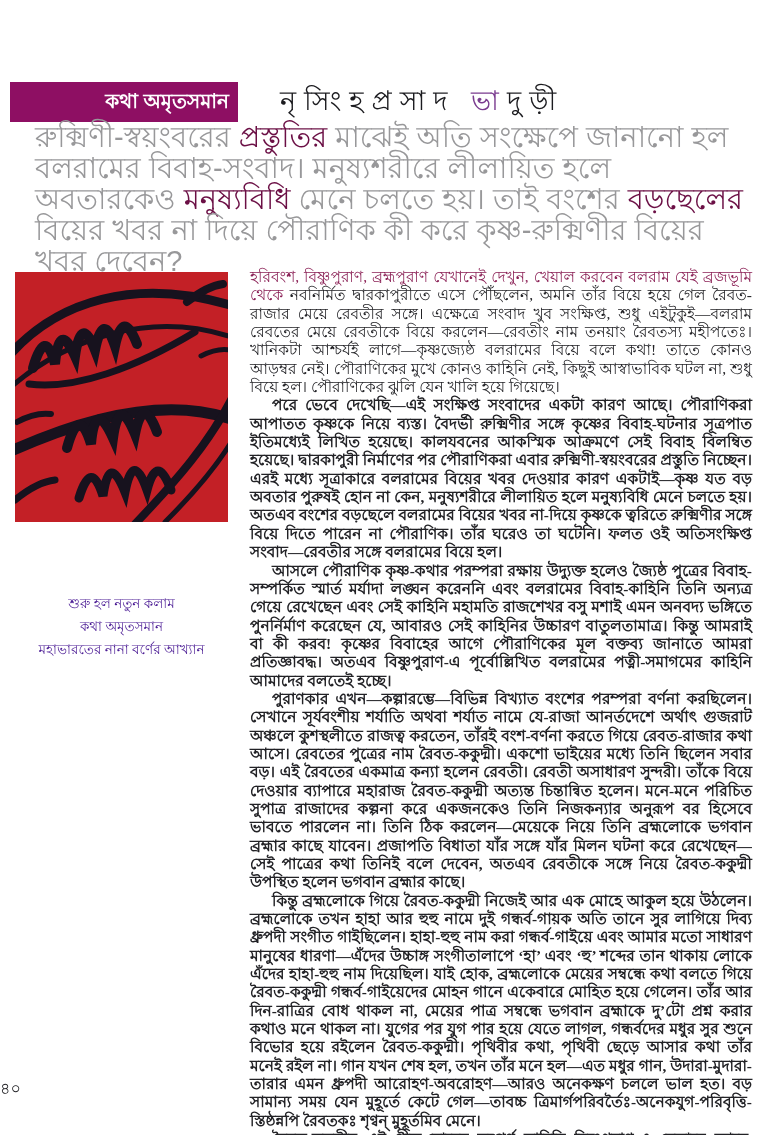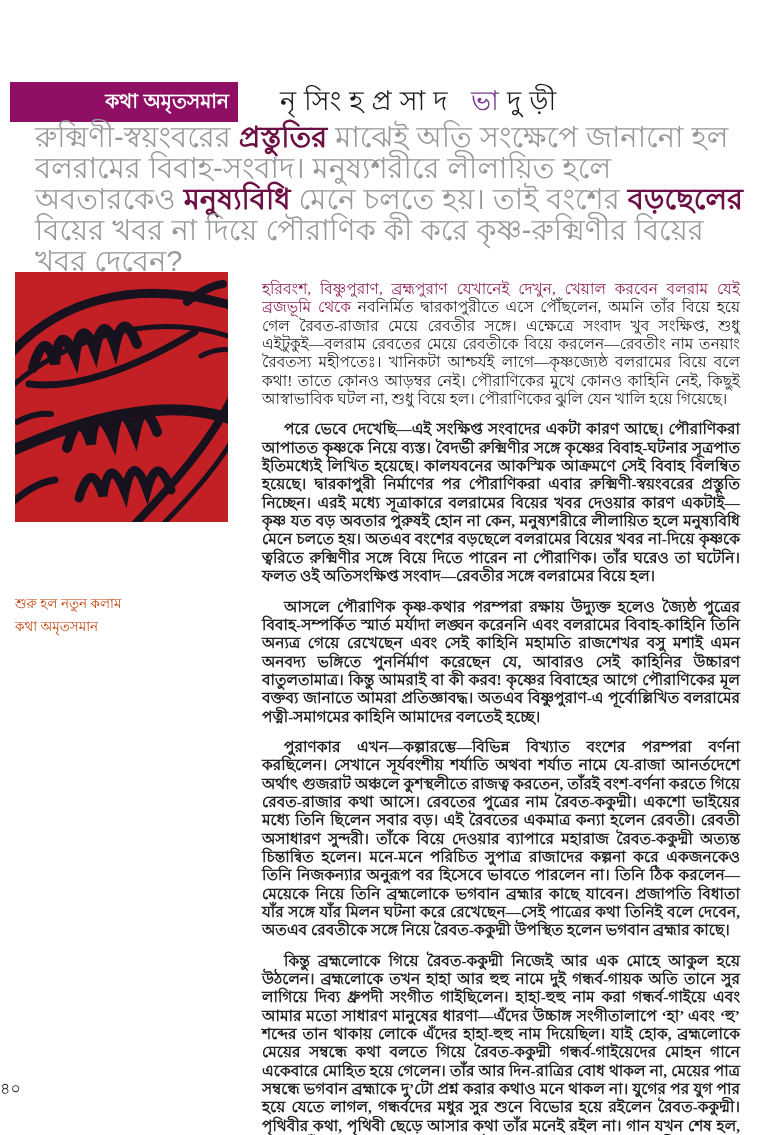--- a/index.html
+++ b/index.html
@@ -31,40 +31,40 @@
     margin-left:28px;
   }
   .author .accent{color:#7a3b8f;}
 
   
   .standfirst{
     position:absolute;left:35px;top:122px;width:716px;
     font-size:29px;line-height:31px;color:var(--deck-color,#98989A);
     font-family:"Liberation Sans","DejaVu Sans",sans-serif;
   }
-  .standfirst .hl{color:var(--deck-hl,#6B0F45);font-weight:bold;text-align:center;}
+  .standfirst .hl{color:var(--deck-hl,#6B0F45);font-weight:normal;text-align:center;}
 
   
   .artwork{
     position:absolute;left:15px;top:272px;width:213px;height:250px;
     background:var(--art-bg,#C32026);
   }
   .artwork svg{display:block;width:100%;height:100%;}
   .caption{
     position:absolute;left:15px;top:592px;width:213px;
-    text-align:left;font-size:13.5px;line-height:23px;color:#c2410c;
+    text-align:center;font-size:13.5px;line-height:23px;color:#4c1d95;
   }
 
   
   .article{
     position:absolute;left:250px;top:268px;width:502px;
     font-size:15.4px;line-height:18.35px;color:#222226;
     text-align:justify;
   }
-  .article p{margin:12px;padding:0;}
+  .article p{margin:0;padding:0;}
   .article p.indent{text-indent:22px;font-weight:bold;}
   .article .lead{color:var(--lead-color,#8B2156);}
 
   
   .page-num{
     position:absolute;left:0;top:1076px;width:770px;
     text-align:left;font-size:16px;color:#222226;
   }
 </style>
 </head>
@@ -99,20 +99,21 @@
         <path d="M 172 30 q 20 -16 36 -18" stroke-width="8"></path>
         <path d="M 186 84 q 16 -8 28 -6" stroke-width="5"></path>
         <path d="M 0 228 q 22 -18 40 -20" stroke-width="7"></path>
       </g>
     </svg>
   </div>
 
   <div class="caption">
       <div>শুরু হল নতুন কলাম</div>
       <div>কথা অমৃতসমান</div>
+      <div>মহাভারতের নানা বর্ণের আখ্যান</div>
     </div>
 
   <div class="article">
       <p><span class="lead">হরিবংশ, বিষ্ণুপুরাণ, ব্রহ্মপুরাণ যেখানেই দেখুন, খেয়াল করবেন বলরাম যেই ব্রজভূমি থেকে </span>নবনির্মিত দ্বারকাপুরীতে এসে পৌঁছলেন, অমনি তাঁর বিয়ে হয়ে গেল রৈবত-রাজার মেয়ে রেবতীর সঙ্গে। এক্ষেত্রে সংবাদ খুব সংক্ষিপ্ত, শুধু এইটুকুই—বলরাম রেবতের মেয়ে রেবতীকে বিয়ে করলেন—রেবতীং নাম তনয়াং রৈবতস্য মহীপতেঃ। খানিকটা আশ্চর্যই লাগে—কৃষ্ণজ্যেষ্ঠ বলরামের বিয়ে বলে কথা! তাতে কোনও আড়ম্বর নেই। পৌরাণিকের মুখে কোনও কাহিনি নেই, কিছুই আস্বাভাবিক ঘটল না, শুধু বিয়ে হল। পৌরাণিকের ঝুলি যেন খালি হয়ে গিয়েছে।</p>
       <p class="indent">পরে ভেবে দেখেছি—এই সংক্ষিপ্ত সংবাদের একটা কারণ আছে। পৌরাণিকরা আপাতত কৃষ্ণকে নিয়ে ব্যস্ত। বৈদর্ভী রুক্মিণীর সঙ্গে কৃষ্ণের বিবাহ-ঘটনার সূত্রপাত ইতিমধ্যেই লিখিত হয়েছে। কালযবনের আকস্মিক আক্রমণে সেই বিবাহ বিলম্বিত হয়েছে। দ্বারকাপুরী নির্মাণের পর পৌরাণিকরা এবার রুক্মিণী-স্বয়ংবরের প্রস্তুতি নিচ্ছেন। এরই মধ্যে সূত্রাকারে বলরামের বিয়ের খবর দেওয়ার কারণ একটাই—কৃষ্ণ যত বড় অবতার পুরুষই হোন না কেন, মনুষ্যশরীরে লীলায়িত হলে মনুষ্যবিধি মেনে চলতে হয়। অতএব বংশের বড়ছেলে বলরামের বিয়ের খবর না-দিয়ে কৃষ্ণকে ত্বরিতে রুক্মিণীর সঙ্গে বিয়ে দিতে পারেন না পৌরাণিক। তাঁর ঘরেও তা ঘটেনি। ফলত ওই অতিসংক্ষিপ্ত সংবাদ—রেবতীর সঙ্গে বলরামের বিয়ে হল।</p>
       <p class="indent">আসলে পৌরাণিক কৃষ্ণ-কথার পরম্পরা রক্ষায় উদ্যুক্ত হলেও জ্যৈষ্ঠ পুত্রের বিবাহ-সম্পর্কিত স্মার্ত মর্যাদা লঙ্ঘন করেননি এবং বলরামের বিবাহ-কাহিনি তিনি অন্যত্র গেয়ে রেখেছেন এবং সেই কাহিনি মহামতি রাজশেখর বসু মশাই এমন অনবদ্য ভঙ্গিতে পুনর্নির্মাণ করেছেন যে, আবারও সেই কাহিনির উচ্চারণ বাতুলতামাত্র। কিন্তু আমরাই বা কী করব! কৃষ্ণের বিবাহের আগে পৌরাণিকের মূল বক্তব্য জানাতে আমরা প্রতিজ্ঞাবদ্ধ। অতএব বিষ্ণুপুরাণ-এ পূর্বোল্লিখিত বলরামের পত্নী-সমাগমের কাহিনি আমাদের বলতেই হচ্ছে।</p>
       <p class="indent">পুরাণকার এখন—কল্পারম্ভে—বিভিন্ন বিখ্যাত বংশের পরম্পরা বর্ণনা করছিলেন। সেখানে সূর্যবংশীয় শর্যাতি অথবা শর্যাত নামে যে-রাজা আনর্তদেশে অর্থাৎ গুজরাট অঞ্চলে কুশস্থলীতে রাজত্ব করতেন, তাঁরই বংশ-বর্ণনা করতে গিয়ে রেবত-রাজার কথা আসে। রেবতের পুত্রের নাম রৈবত-ককুদ্মী। একশো ভাইয়ের মধ্যে তিনি ছিলেন সবার বড়। এই রৈবতের একমাত্র কন্যা হলেন রেবতী। রেবতী অসাধারণ সুন্দরী। তাঁকে বিয়ে দেওয়ার ব্যাপারে মহারাজ রৈবত-ককুদ্মী অত্যন্ত চিন্তান্বিত হলেন। মনে-মনে পরিচিত সুপাত্র রাজাদের কল্পনা করে একজনকেও তিনি নিজকন্যার অনুরূপ বর হিসেবে ভাবতে পারলেন না। তিনি ঠিক করলেন—মেয়েকে নিয়ে তিনি ব্রহ্মলোকে ভগবান ব্রহ্মার কাছে যাবেন। প্রজাপতি বিধাতা যাঁর সঙ্গে যাঁর মিলন ঘটনা করে রেখেছেন—সেই পাত্রের কথা তিনিই বলে দেবেন, অতএব রেবতীকে সঙ্গে নিয়ে রৈবত-ককুদ্মী উপস্থিত হলেন ভগবান ব্রহ্মার কাছে।</p>
       <p class="indent">কিন্তু ব্রহ্মলোকে গিয়ে রৈবত-ককুদ্মী নিজেই আর এক মোহে আকুল হয়ে উঠলেন। ব্রহ্মলোকে তখন হাহা আর হুহু নামে দুই গন্ধর্ব-গায়ক অতি তানে সুর লাগিয়ে দিব্য ধ্রুপদী সংগীত গাইছিলেন। হাহা-হুহু নাম করা গন্ধর্ব-গাইয়ে এবং আমার মতো সাধারণ মানুষের ধারণা—এঁদের উচ্চাঙ্গ সংগীতালাপে ‘হা’ এবং ‘হু’ শব্দের তান থাকায় লোকে এঁদের হাহা-হুহু নাম দিয়েছিল। যাই হোক, ব্রহ্মলোকে মেয়ের সম্বন্ধে কথা বলতে গিয়ে রৈবত-ককুদ্মী গন্ধর্ব-গাইয়েদের মোহন গানে একেবারে মোহিত হয়ে গেলেন। তাঁর আর দিন-রাত্রির বোধ থাকল না, মেয়ের পাত্র সম্বন্ধে ভগবান ব্রহ্মাকে দু’টো প্রশ্ন করার কথাও মনে থাকল না। যুগের পর যুগ পার হয়ে যেতে লাগল, গন্ধর্বদের মধুর সুর শুনে বিভোর হয়ে রইলেন রৈবত-ককুদ্মী। পৃথিবীর কথা, পৃথিবী ছেড়ে আসার কথা তাঁর মনেই রইল না। গান যখন শেষ হল, তখন তাঁর মনে হল—এত মধুর গান, উদারা-মুদারা-তারার এমন ধ্রুপদী আরোহণ-অবরোহণ—আরও অনেকক্ষণ চললে ভাল হত। বড় সামান্য সময় যেন মুহূর্তে কেটে গেল—তাবচ্চ ত্রিমার্গপরিবর্তৈঃ-অনেকযুগ-পরিবৃত্তি-স্তিষ্ঠন্নপি রৈবতকঃ শৃণ্বন্ মুহূর্তমিব মেনে।</p>
       <p class="indent">রৈবত-ককুদ্মীর এই গীত-মোহের সম্পূর্ণ কাহিনি বিষ্ণুপুরাণ-এ যেভাবে আছে, মহাভারত-এ তা নেই, অন্তত কন্যা রেবতীকে নিয়ে যে-কারণে তিনি ব্রহ্মলোকে গিয়েছিলেন, সে-কাহিনি মহাভারতে নেই। কিন্তু রৈবত-ককুদ্মীর গানের মোহ যে কতখানি ছিল, তা মহাভারতেও সূত্রাকারে আছে এবং সেই সূত্র পূরণ করার জন্যই বিষ্ণুপুরাণ সম্পূর্ণ কাহিনিটি জানিয়েছে। মহাভারতের সেই জায়গায়</p>
     </div>

